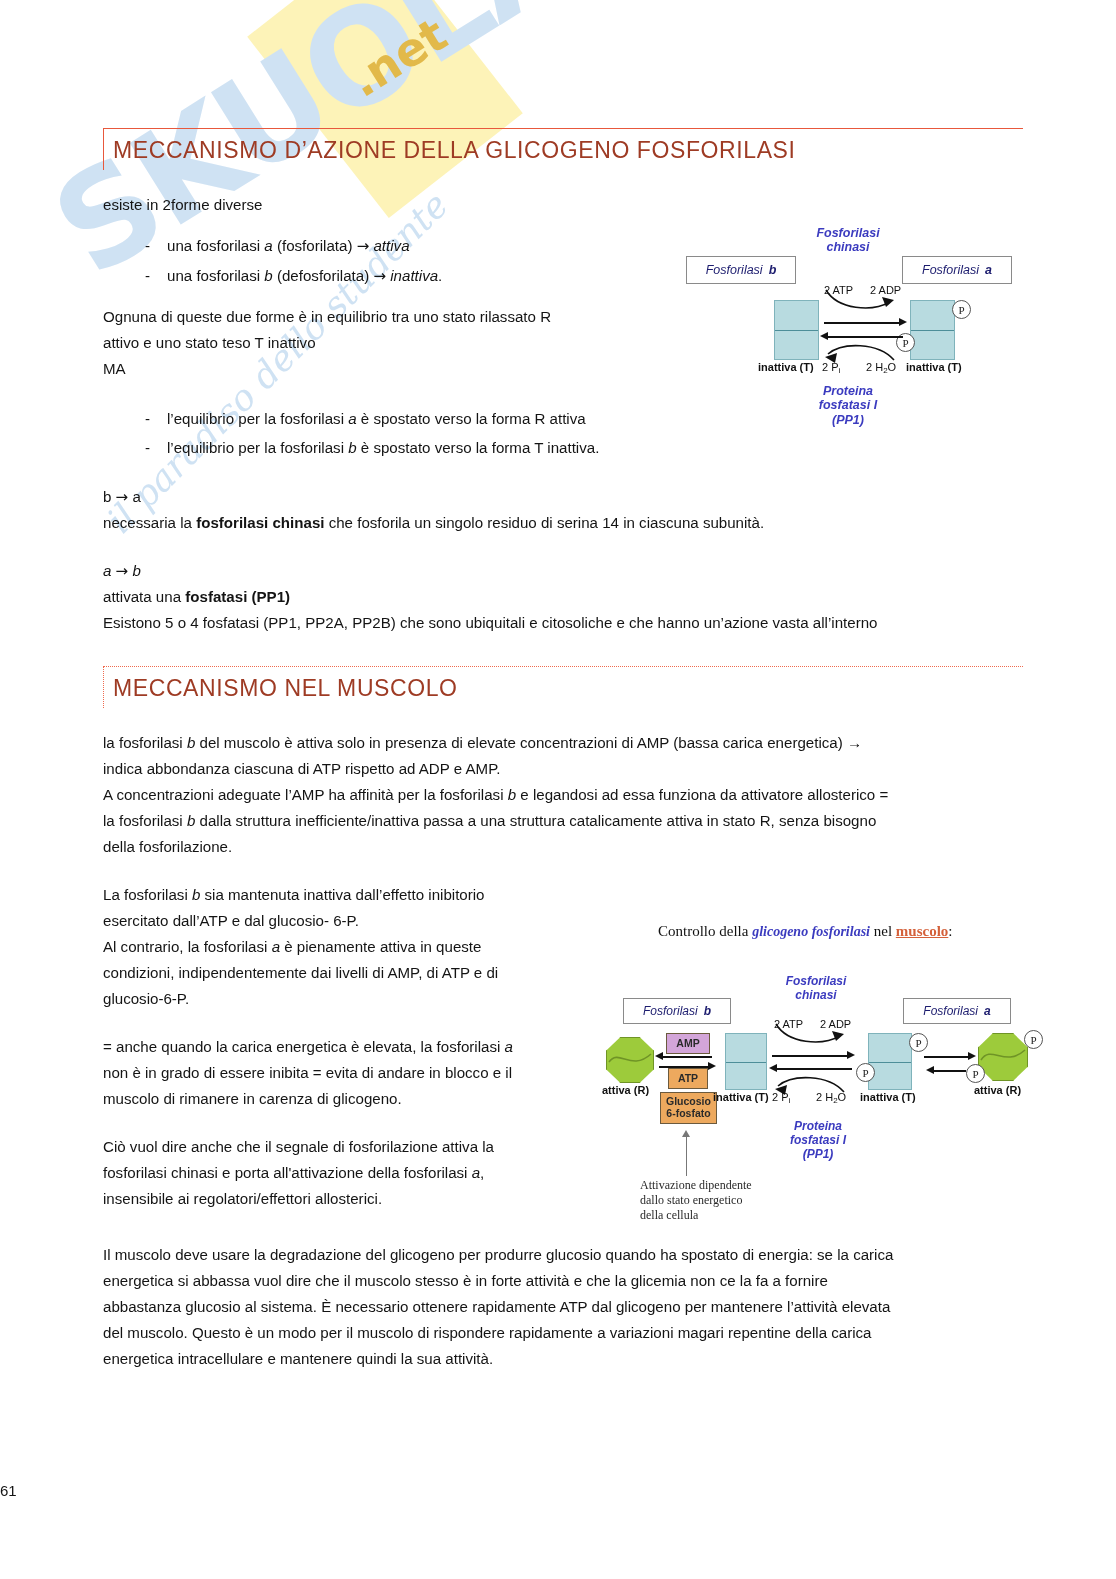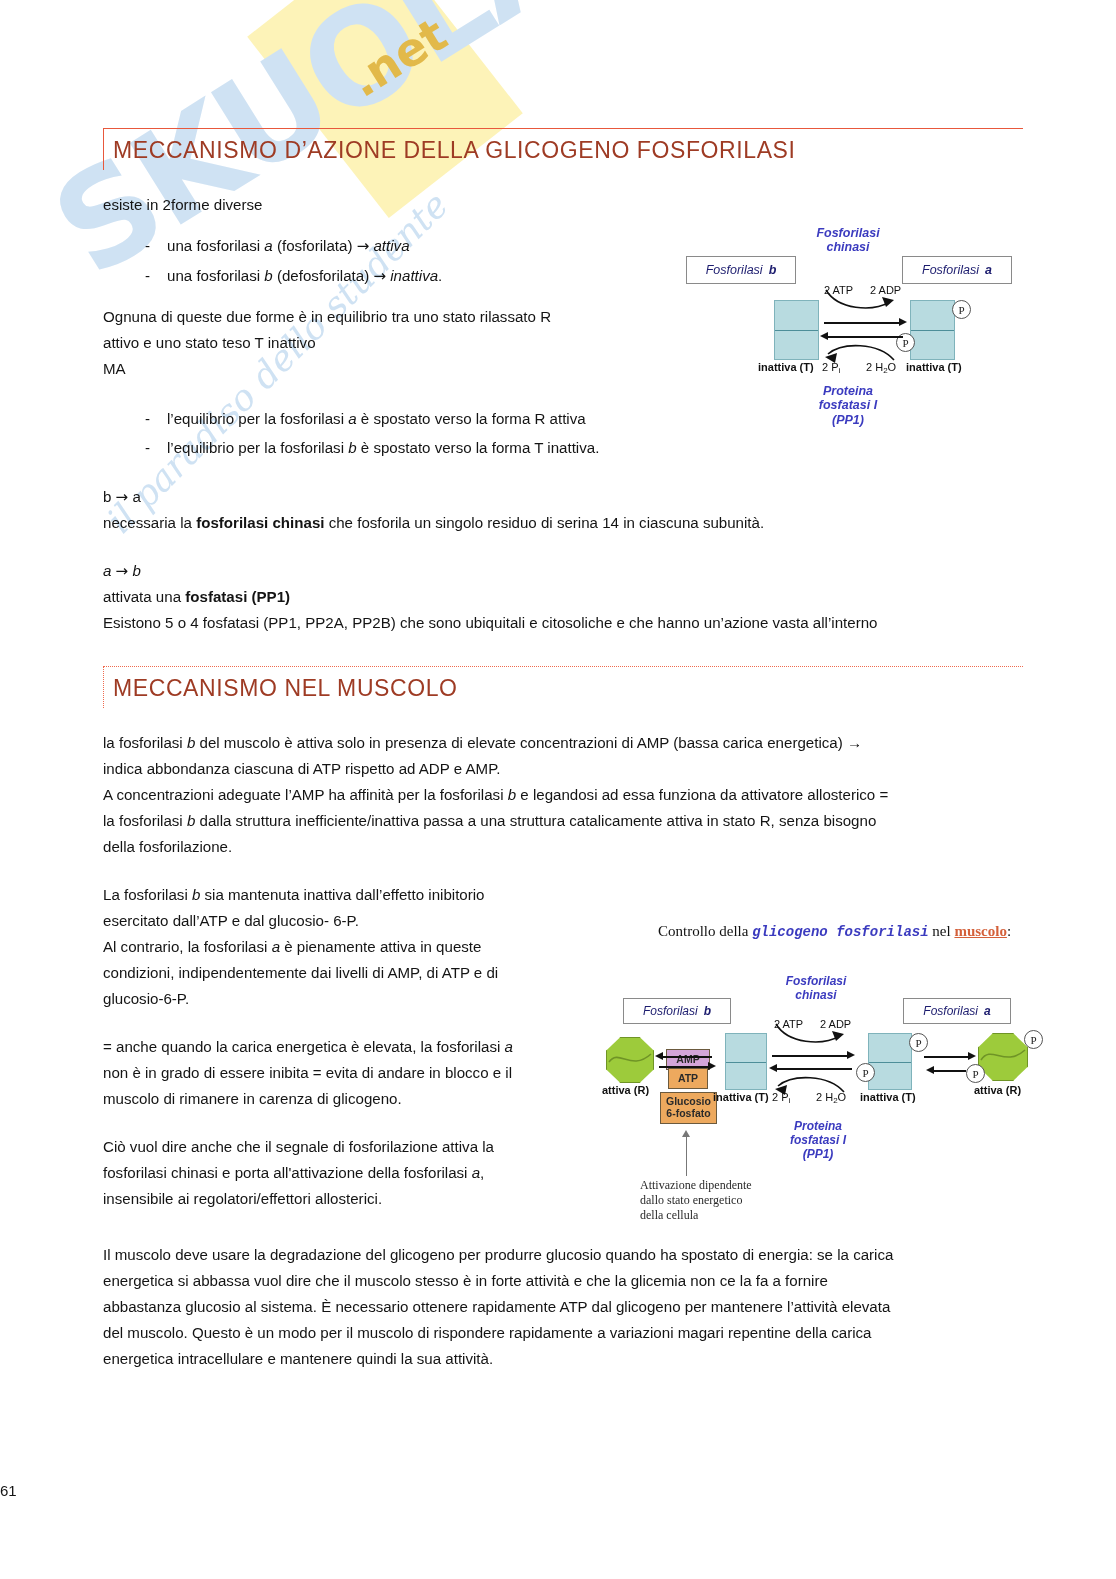--- a/index.html
+++ b/index.html
@@ -229,21 +229,21 @@
 
   .fig2-title {
     position: absolute;
     font-family: "Liberation Serif", serif;
     font-size: 15px;
     color: #111;
     white-space: nowrap;
   }
   .fig2-title .blue {
     color: #3b3bbf;
-    font-family: Liberation Mono, monospace;
+    font-family: Liberation Serif, serif;
     font-style: italic;
     font-weight: bold;
     font-size: 14px;
   }
   .fig2-title .muscolo {
     color: #d4603a;
     font-weight: bold;
     text-decoration: underline;
   }
   .cap-small {
@@ -478,21 +478,21 @@
       <div>chinasi</div>
     </div>
 
     <div class="octo" style="left:6px; top:117px; width:46px; height:44px;">
       <svg style="position:absolute;left:0;top:0;width:46px;height:44px;">
         <path d="M2,24 C12,10 24,34 44,16" stroke="#6f9426" stroke-width="1.6" fill="none"></path>
       </svg>
     </div>
     <div class="small b" style="left:2px; top:164px;">attiva (R)</div>
 
-    <div class="chem-box chem-amp" style="left:66px; top:113px; width:42px; height:19px;margin-top:16px;">AMP</div>
+    <div class="chem-box chem-amp" style="left:66px; top:113px; width:42px; height:19px;">AMP</div>
     <div class="chem-box chem-orange" style="left:68px; top:148px; width:38px; height:19px;">ATP</div>
     <div class="chem-box chem-orange" style="left:60px; top:172px; width:55px; height:30px; flex-direction:column;">
       <span>Glucosio</span>
       <span>6-fosfato</span>
     </div>
 
     <div class="ar-line" style="left:62px; top:136px; width:50px;"></div>
     <div class="ar-head l" style="left:55px; top:132px;"></div>
     <div class="ar-line" style="left:59px; top:146px; width:50px;"></div>
     <div class="ar-head r" style="left:108px; top:142px;"></div>

